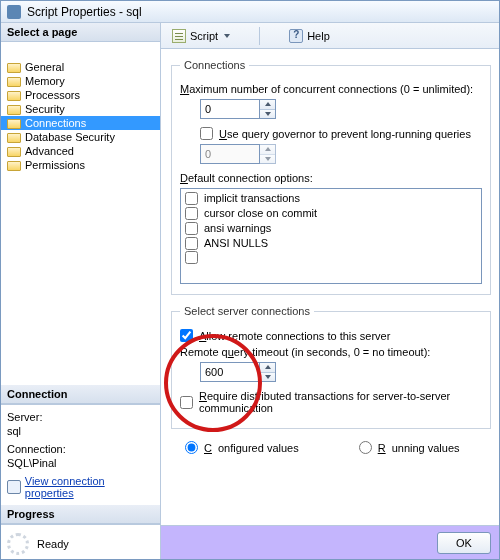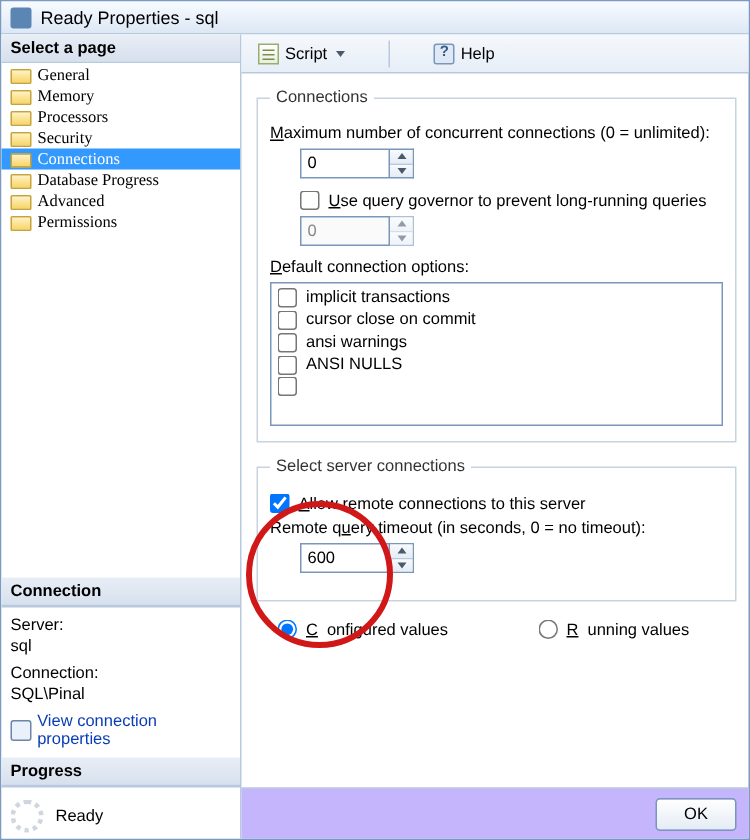--- a/index.html
+++ b/index.html
@@ -31,31 +31,31 @@
     display:flex; flex-direction:column;
     background:#fff;
   }
   .panel-head {
     background: linear-gradient(#e9eef6, #d6e0ed);
     border-bottom: 1px solid #b8c9de;
     padding: 3px 6px;
     font-weight: bold;
     font-size: 11px;
   }
-  .tree { padding: 1px 0; font-family: Liberation Serif, serif; }
+  .tree { padding: 18px 0; }
   .tree-item { display:flex; align-items:center; gap:4px; padding:1px 4px 1px 6px; cursor:default; }
   .tree-item.selected { background:#3399ff; color:#fff; }
   .node-icon { width:14px; height:12px; position:relative; }
   .node-icon::before{
     content:""; position:absolute; left:0; top:2px; width:12px; height:8px;
     background:linear-gradient(#fff2c7,#f8d565); border:1px solid #c7a437; border-radius:1px;
   }
   .conn-panel { border-top:1px solid #b8c9de; padding:4px 6px 6px 6px; font-size:11px; }
   .conn-panel .row { margin-top:2px; }
-  .link { color:#0a3db5; cursor:pointer; display:flex; align-items:center; gap:4px; margin-top:6px;}
+  .link { color:#0a3db5; text-decoration:underline; cursor:pointer; display:flex; align-items:center; gap:4px; margin-top:6px;}
   .link .doticon{ width:14px;height:14px;border:1px solid #6b86a8;background:#eaf1fb;border-radius:2px; }
   .progress-panel { border-top:1px solid #b8c9de; padding:4px 6px; }
   .prog-row{ display:flex; align-items:center; gap:8px; margin-top:4px;}
   .spinner{ width:22px;height:22px;border:3px dotted #cfd6df;border-radius:50%; }
   .right { flex:1; display:flex; flex-direction:column; min-width:0; }
   .toolbar {
     height:26px; background:linear-gradient(#f5f8fc,#e7eef7);
     border-bottom:1px solid #b8c9de;
     display:flex; align-items:center; gap:20px; padding:0 6px;
   }
@@ -93,21 +93,21 @@
     position:absolute; width:98px; height:98px; border:4px solid #d01818; border-radius:50%;
     left:164px; top:334px; pointer-events:none; z-index:50;
   }
 </style>
 </head>
 <body>
 
 <div class="window">
   <div class="titlebar">
     <span class="glyph"></span>
-    <span>Ready Properties - sql</span>
+    <span>Script Properties - sql</span>
   </div>
   <div class="body">
     <div class="left">
       <div class="panel-head">Select a page</div>
       <div class="tree" id="tree">
           <div class="tree-item">
             <span class="node-icon"></span>
             <span>General</span>
           </div>
           <div class="tree-item">
@@ -121,21 +121,21 @@
           <div class="tree-item">
             <span class="node-icon"></span>
             <span>Security</span>
           </div>
           <div class="tree-item selected">
             <span class="node-icon"></span>
             <span>Connections</span>
           </div>
           <div class="tree-item">
             <span class="node-icon"></span>
-            <span>Database Progress</span>
+            <span>Database Security</span>
           </div>
           <div class="tree-item">
             <span class="node-icon"></span>
             <span>Advanced</span>
           </div>
           <div class="tree-item">
             <span class="node-icon"></span>
             <span>Permissions</span>
           </div>
         </div>
@@ -242,20 +242,24 @@
             <input class="num" value="600" style="">
             <div class="spin">
                 <div>
                   <span class="ar aru"></span>
                 </div>
                 <div>
                   <span class="ar ard"></span>
                 </div>
               </div>
           </div>
+          <label class="chk" style="margin-top:8px">
+            <input type="checkbox" style="">
+            <span><span class="u">R</span><span id="reqlbl">equire distributed transactions for server-to-server communication</span></span>
+          </label>
         </fieldset>
 
         <div class="radio-row">
           <label>
               <input type="radio" name="vw" checked="" style="">
               <span class="u">C</span>
               <span id="cfglbl">onfigured values</span>
             </label>
           <label>
               <input type="radio" name="vw" style="">

